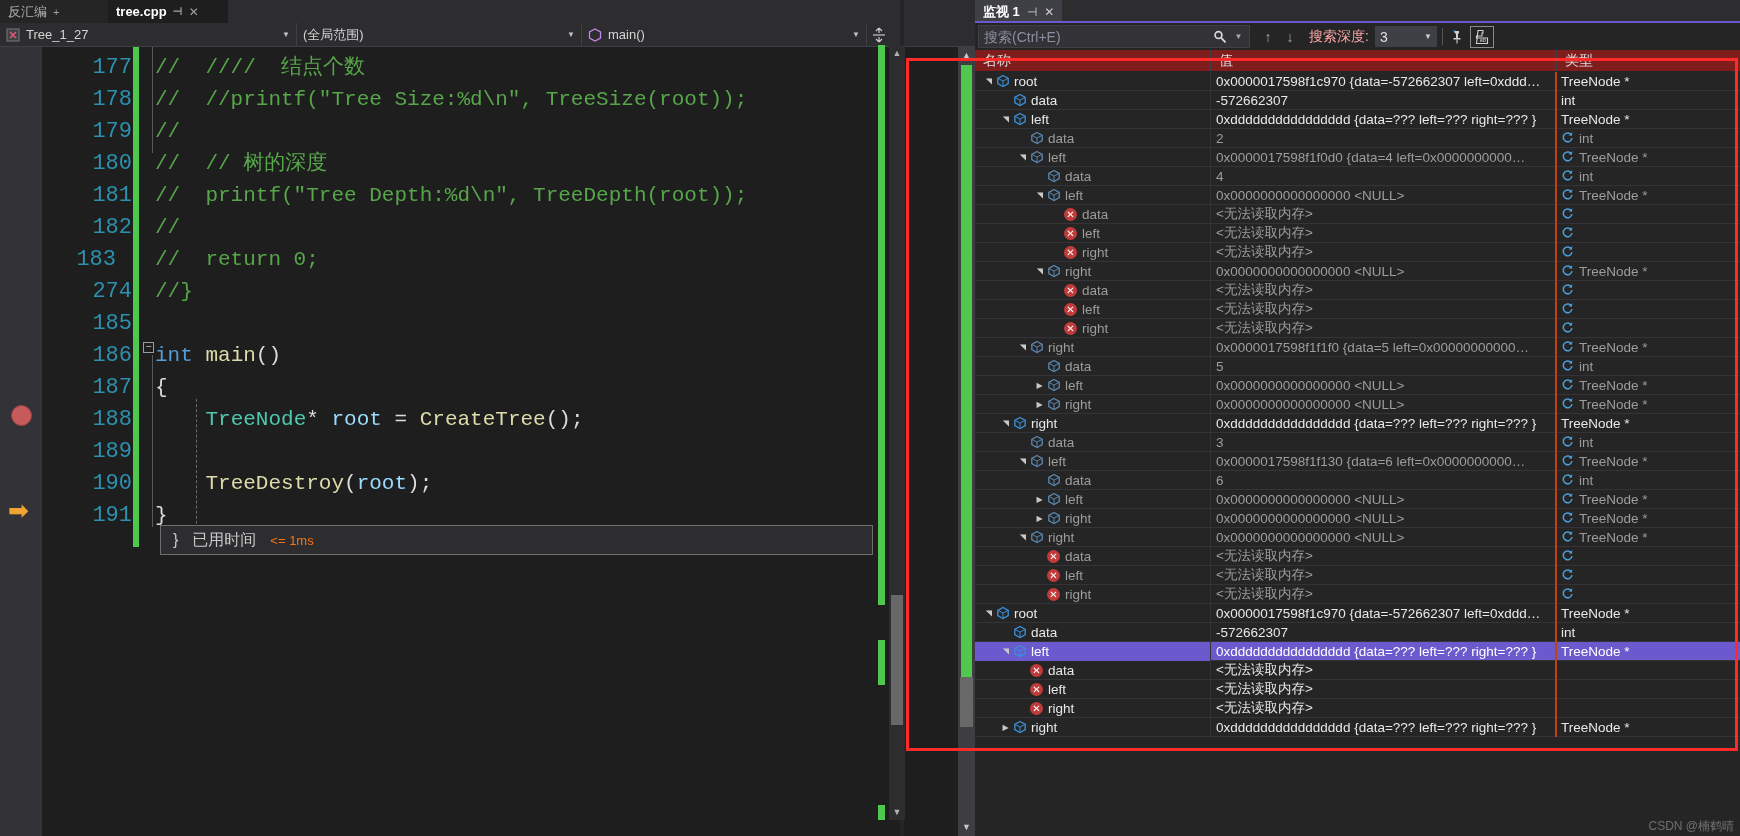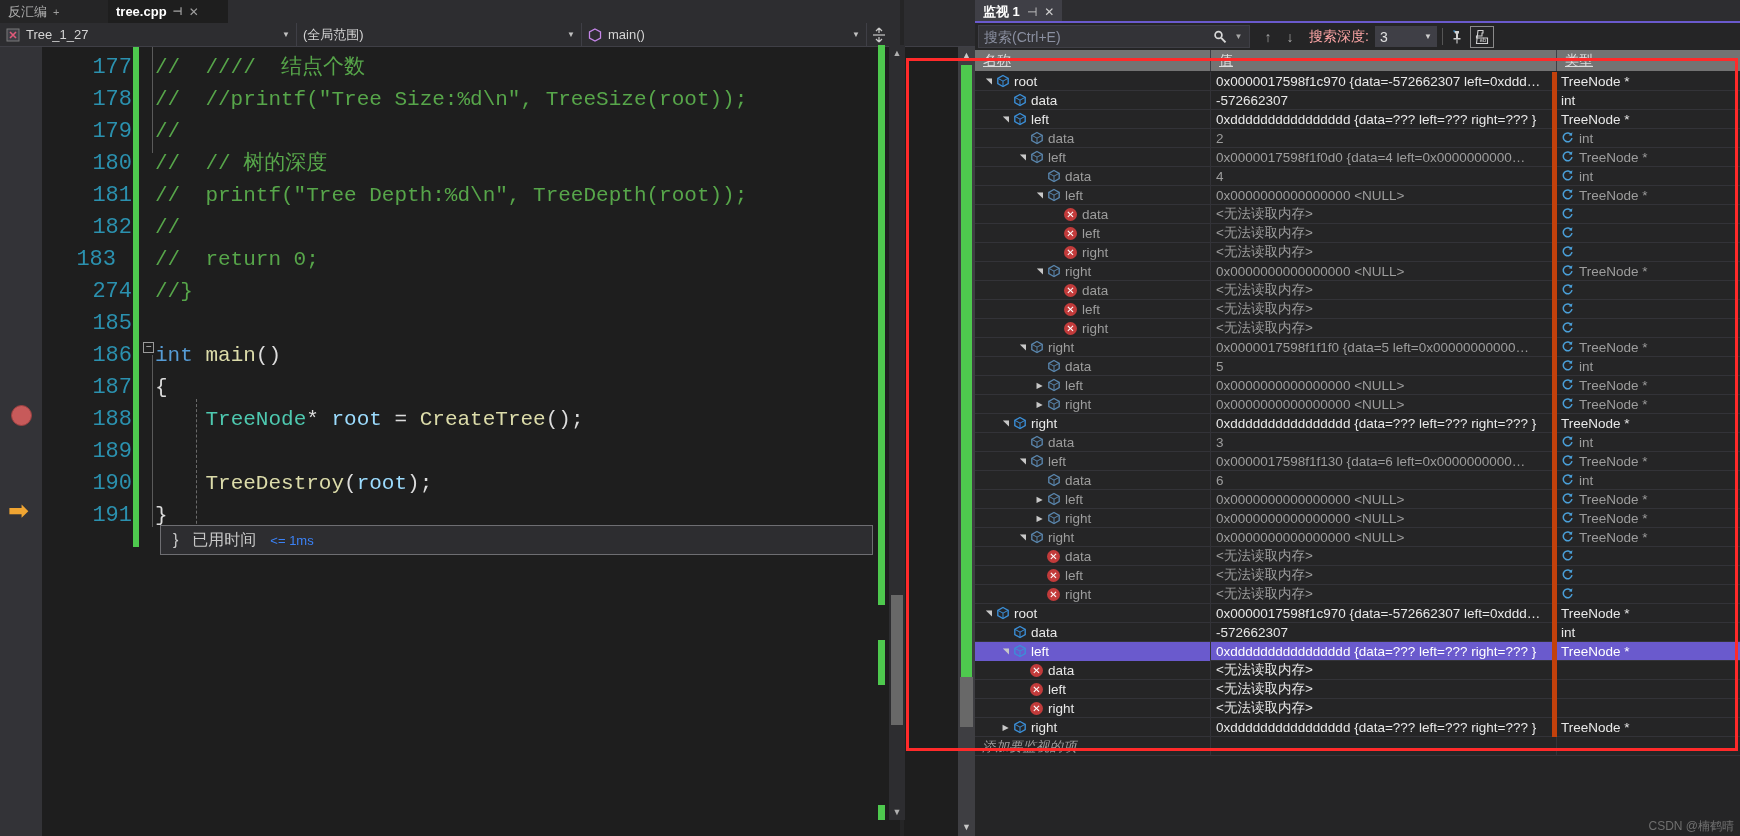--- a/index.html
+++ b/index.html
@@ -102,21 +102,21 @@
 
   
   .elapsed-tip {
     position: absolute; left: 160px; height: 30px;
     background: #2d2d30; border: 1px solid #6e6e72;
     display: flex; align-items: center; gap: 14px; padding: 0 12px;
     font-size: 14px; color: #b4b4b4;
     font-family: "Liberation Sans", sans-serif;
   }
   .elapsed-tip .big { font-size: 16px; color: #c8c8c8; }
-  .elapsed-tip .sm { font-size: 13px; color: #3b82f6; }
+  .elapsed-tip .sm { font-size: 13px; color: #f97316; }
 
   
   .ed-scroll {
     position: absolute; right: 0; top: 0; width: 17px; height: 100%;
     background: #3e3e42;
   }
   .ed-scroll .sb-up, .ed-scroll .sb-dn {
     position:absolute; left:0; width:17px; height:17px; color:#c8c8c8;
     font-size:9px; text-align:center; line-height:17px; background:#3e3e42;
   }
@@ -169,22 +169,22 @@
   .depth-combo {
     width: 62px; height: 21px; margin-left: 6px; background: #3f3f46;
     display: flex; align-items: center; padding: 0 5px;
     color: #e0e0e0; font-size: 14px;
   }
   .depth-combo .arrow { margin-left: auto; font-size: 8px; color: #cfcfcf; }
   .tb-sep { width: 1px; height: 17px; background: #555; margin: 0 5px; }
 
   
   .grid-header {
-    height: 21px; background: #737373; display: flex; align-items: center;
-    font-size: 14px; color: #dcdcdc; flex: none; position: relative; text-decoration: underline;
+    height: 21px; background: #7f1d1d; display: flex; align-items: center;
+    font-size: 14px; color: #dcdcdc; flex: none; position: relative;
   }
   .gh-cell { padding-left: 8px; border-right: 1px solid #3f3f46; height: 21px; line-height: 21px; }
   .gh-name { width: 236px; }
   .gh-value { width: 346px; }
   .gh-type { flex: 1; border-right: none; }
 
   
   .red-box {
     position: absolute; border: 3px solid #ff2a2a; pointer-events: none;
     left: 906px; top: 58px; width: 832px; height: 693px; z-index: 30;
@@ -200,21 +200,21 @@
   }
   .wrow.selected { background: #6a5acd; }
   .wrow.selected .wc-name, .wrow.selected .wc-value, .wrow.selected .wc-type { color: #ffffff; }
   .wrow.selected .wc-name { background: #6a5acd; }
   .wc-name {
     width: 236px; height: 19px; display: flex; align-items: center;
     border-right: 1px solid #333338; overflow: hidden; white-space: nowrap;
   }
   .wc-value {
     width: 346px; height: 19px; display: flex; align-items: center;
-    border-right: 5px solid #c2410c; overflow: hidden; white-space: nowrap;
+    border-right: 2px solid #c2410c; overflow: hidden; white-space: nowrap;
     padding-left: 5px;
     text-align: center;
   }
   .wc-type {
     flex: 1; height: 19px; display: flex; align-items: center;
     overflow: hidden; white-space: nowrap; padding-left: 4px; position: relative;
   }
   .expander {
     width: 11px; height: 11px; flex: none; margin-right: 2px;
     color: #c8c8c8; font-size: 8px; line-height: 11px; text-align: center;
@@ -970,24 +970,20 @@
                 <path d="M7 1.5 L12.2 4.3 L12.2 9.7 L7 12.5 L1.8 9.7 L1.8 4.3 Z" fill="none" stroke="#3b8fd8" stroke-width="1.35"></path>
                 <path d="M1.8 4.3 L7 7.1 L12.2 4.3 M7 7.1 L7 12.5" fill="none" stroke="#3b8fd8" stroke-width="1.0"></path>
               </svg></span>
             <span>right</span>
           </div>
           <div class="wc-value row-white">0xdddddddddddddddd {data=??? left=??? right=??? }</div>
           <div class="wc-type row-white">
             <span>TreeNode *</span>
           </div>
         </div>
-        <div class="add-watch" style="top: 666px;">
-          <div class="aw-name">添加要监视的项</div>
-          <div style="width: 346px; height: 19px; border-right: 1px solid rgb(51, 51, 56);"></div>
-        </div>
       </div>
   </div>
 
   <div class="w-green">
     <i style="top:560px; height:35px;"></i>
     <i style="top:640px; height:120px;"></i>
   </div>
   <div class="w-scroll">
     <div class="wsb-up">▲</div>
     <div class="wsb-thumb" style="top:550px; height:130px;"></div>

